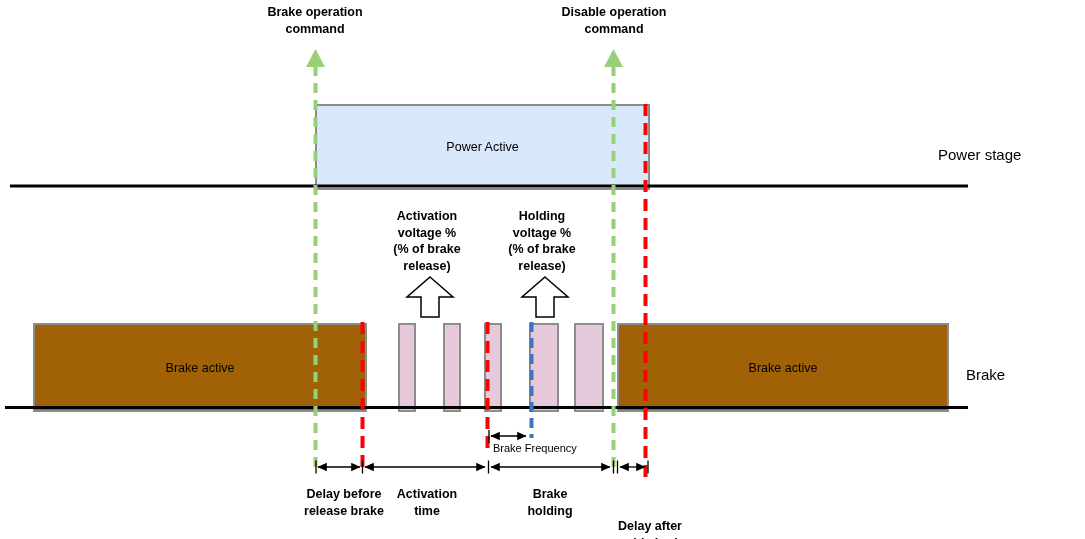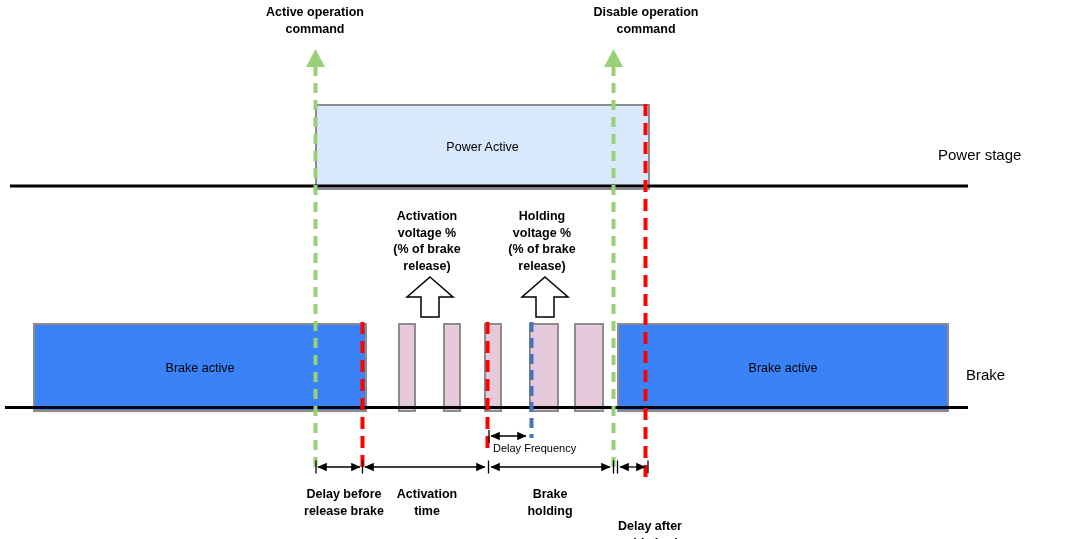--- a/index.html
+++ b/index.html
@@ -11,21 +11,21 @@
 
   .lbl{position:absolute;font-size:12.5px;line-height:1.32;text-align:center;
        white-space:pre-line;transform:translateX(-50%);font-weight:bold;}
   .lbl.bold{font-weight:700;}
   .lane-lbl{position:absolute;font-weight:400;font-size:15px;white-space:nowrap;}
   .small-lbl{position:absolute;font-size:11px;white-space:nowrap;}
 
   .block{position:absolute;border:2px solid #8c8c8c;display:flex;
          align-items:center;justify-content:center;font-size:12.5px;}
   .power-block{background:#dae8fc;}
-  .brake-block{background:#3b82f6;}
+  .brake-block{background:#a16207;}
   .pulse{position:absolute;border:2px solid #8c8c8c;background:#e6cadb;}
 </style>
 </head>
 <body>
 
 <div class="canvas">
 
   <div class="layer-blocks">
     <div class="block power-block" style="left:315px;top:104px;width:331px;height:82px;">
       <span>Power Active</span>
@@ -83,38 +83,38 @@
       <line x1="316" y1="460.5" x2="316" y2="473.5"></line>
       <line x1="362.5" y1="460.5" x2="362.5" y2="473.5"></line>
       <line x1="488.5" y1="460.5" x2="488.5" y2="473.5"></line>
       <line x1="613.5" y1="460.5" x2="613.5" y2="473.5"></line>
       <line x1="617.5" y1="460.5" x2="617.5" y2="473.5"></line>
       <line x1="648" y1="460.5" x2="648" y2="473.5"></line>
     </g>
   </svg>
 
   <div class="layer-text">
-    <div class="lbl bold" style="left:315px;top:4px;">Active operation
+    <div class="lbl bold" style="left:315px;top:4px;">Brake operation
 command</div>
-    <div class="lbl bold" style="left:646px;top:4px;">Disable operation
+    <div class="lbl bold" style="left:614px;top:4px;">Disable operation
 command</div>
 
     <div class="lane-lbl" style="left:938px;top:146px;">Power stage</div>
     <div class="lane-lbl" style="left:966px;top:366px;">Brake</div>
 
     <div class="lbl" style="left:427px;top:208px;">Activation
 voltage %
 (% of brake
 release)</div>
     <div class="lbl" style="left:542px;top:208px;">Holding
 voltage %
 (% of brake
 release)</div>
 
-    <div class="small-lbl" style="left:493px;top:442px;">Delay Frequency</div>
+    <div class="small-lbl" style="left:493px;top:442px;">Brake Frequency</div>
 
     <div class="lbl" style="left:344px;top:486px;">Delay before
 release brake</div>
     <div class="lbl" style="left:427px;top:486px;">Activation
 time</div>
     <div class="lbl" style="left:550px;top:486px;">Brake
 holding</div>
     <div class="lbl" style="left:650px;top:486px;margin-top:32px;">Delay after
 enable brake</div>
   </div>

